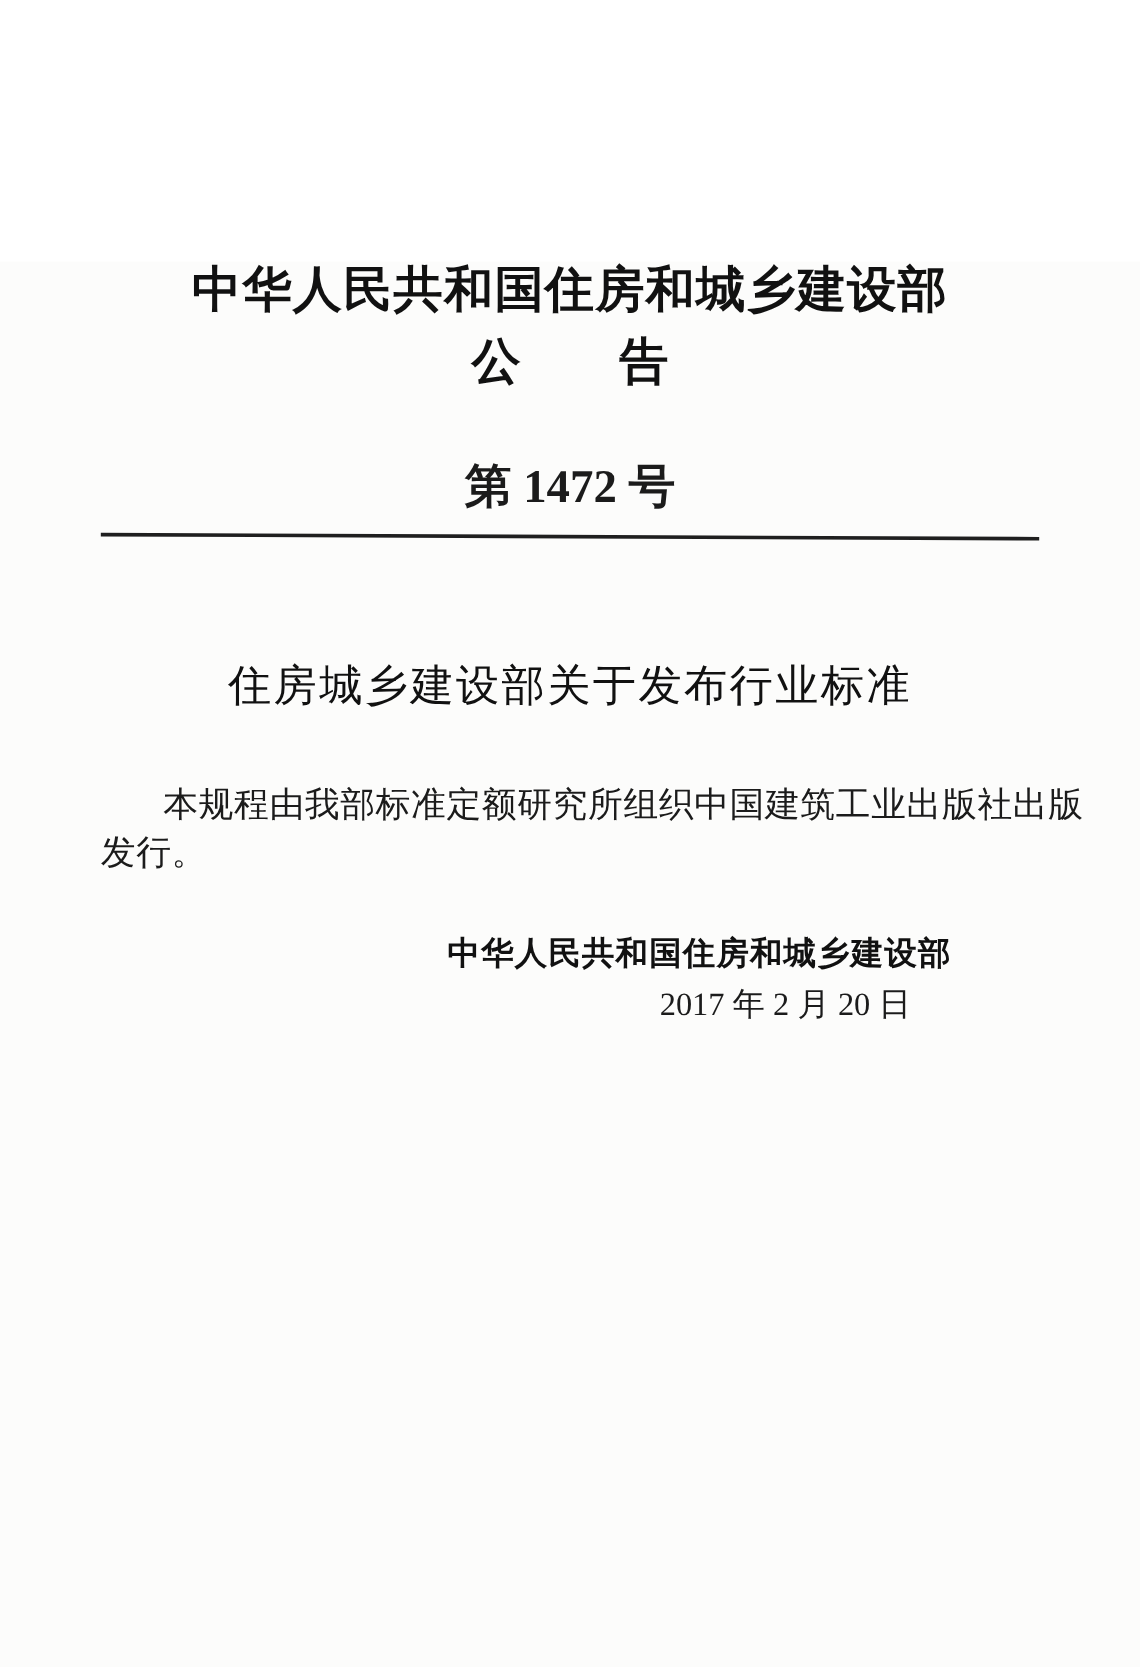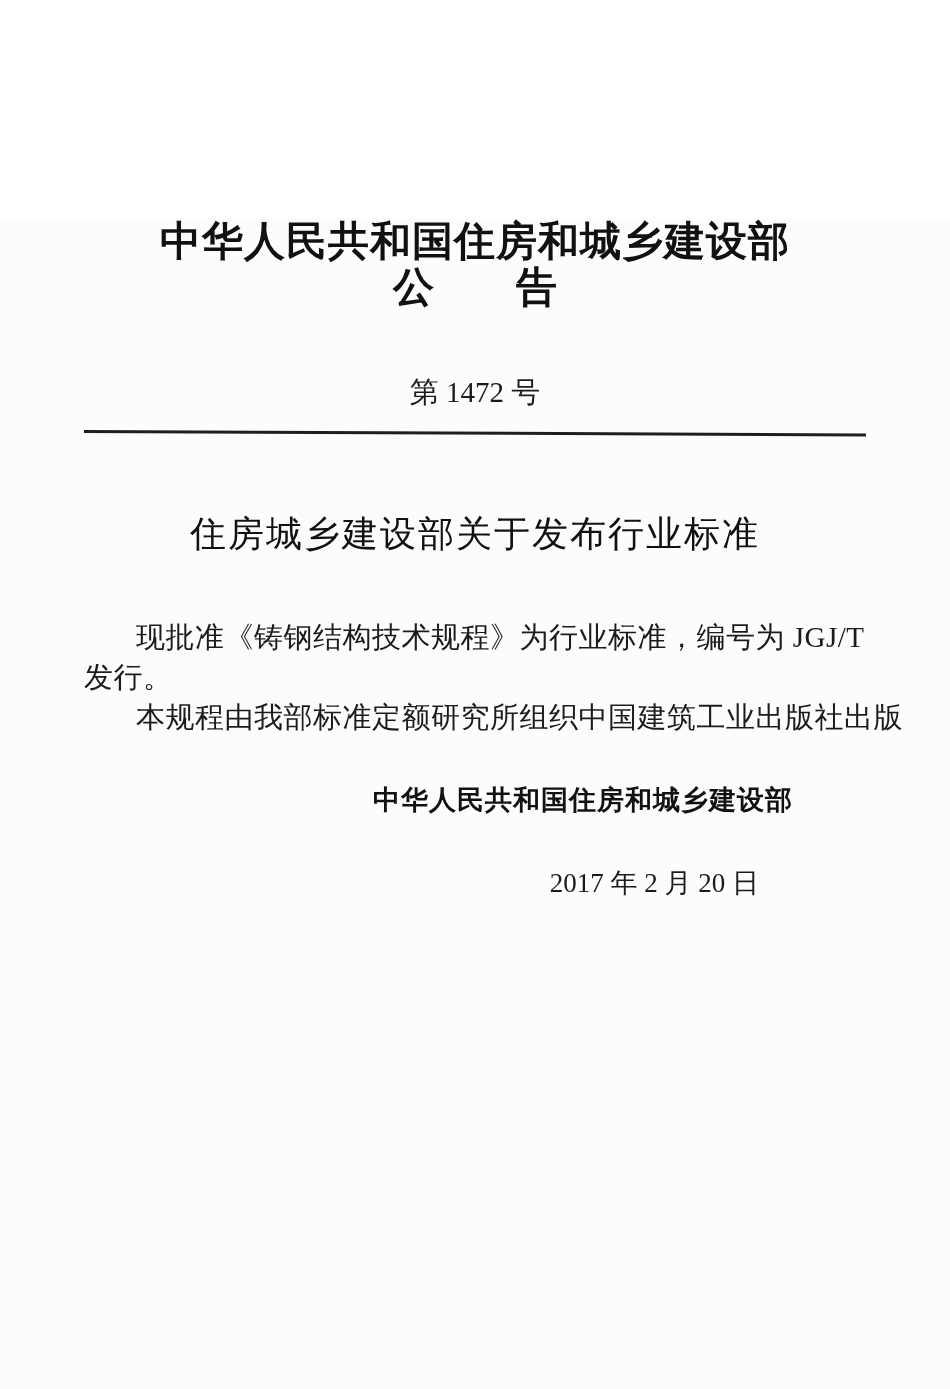--- a/index.html
+++ b/index.html
@@ -33,53 +33,53 @@
     margin-top: 218px;
     font-size: 41px;
     line-height: 46px;
     font-weight: 800;
     letter-spacing: 1px;
     text-align: center;
     color: var(--ink-heavy);
     white-space: nowrap;
   }
   .title-line2 {
+    margin-top: 14px;
     font-size: 41px;
     line-height: 46px;
     font-weight: 800;
     text-align: center;
     color: var(--ink-heavy);
     white-space: nowrap;
   }
   .doc-number {
     margin-top: 66px;
-    font-size: 29px;
+    font-size: 39px;
     line-height: 32px;
-    font-weight: 400;
+    font-weight: 700;
     text-align: center;
     white-space: nowrap;
   }
   .rule {
     margin-top: 22px;
     height: 3px;
     width: 782px;
     background: var(--rule);
     transform: rotate(0.25deg);
     transform-origin: left center;
   }
   
   .subtitle {
-    margin-top: 80px;
+    margin-top: 100px;
     text-align: center;
     font-size: 36px;
     line-height: 48px;
     font-weight: 500;
     letter-spacing: 2px;
     color: var(--ink-heavy);
-    font-family: Liberation Mono, monospace;
   }
   .subtitle div { white-space: nowrap; }
   
   .body-text {
     margin-top: 56px;
     font-size: 29px;
     line-height: 40px;
     letter-spacing: 0.5px;
   }
   .body-line { white-space: nowrap; }
@@ -96,44 +96,42 @@
     padding-right: 73px;
     letter-spacing: 1px;
     color: var(--ink-heavy);
     white-space: nowrap;
   }
   .signature .date {
     font-size: 27px;
     font-weight: 400;
     padding-right: 107px;
     white-space: nowrap;
-    margin-top: 40px;
   }
 </style>
 </head>
 <body>
 
 <div class="page">
   <div class="content">
 
     <header>
       <div class="title-line1">中华人民共和国住房和城乡建设部</div>
       <div class="title-line2">公　　告</div>
       <div class="doc-number">第 1472 号</div>
       <div class="rule"></div>
     </header>
 
     <section class="subtitle">
       <div>住房城乡建设部关于发布行业标准</div>
     </section>
 
     <section class="body-text">
-      <div class="body-line indent">现批准《铸钢结构技术规程》为行业标准，编号为 JGJ/T</div>
+      <div class="body-line indent">本规程由我部标准定额研究所组织中国建筑工业出版社出版</div>
       <div class="body-line">发行。</div>
-      <div class="body-line indent">本规程由我部标准定额研究所组织中国建筑工业出版社出版</div>
     </section>
 
     <section class="signature">
       <div class="org">中华人民共和国住房和城乡建设部</div>
       <div class="date">2017 年 2 月 20 日</div>
     </section>
 
   </div>
 
 </div>

